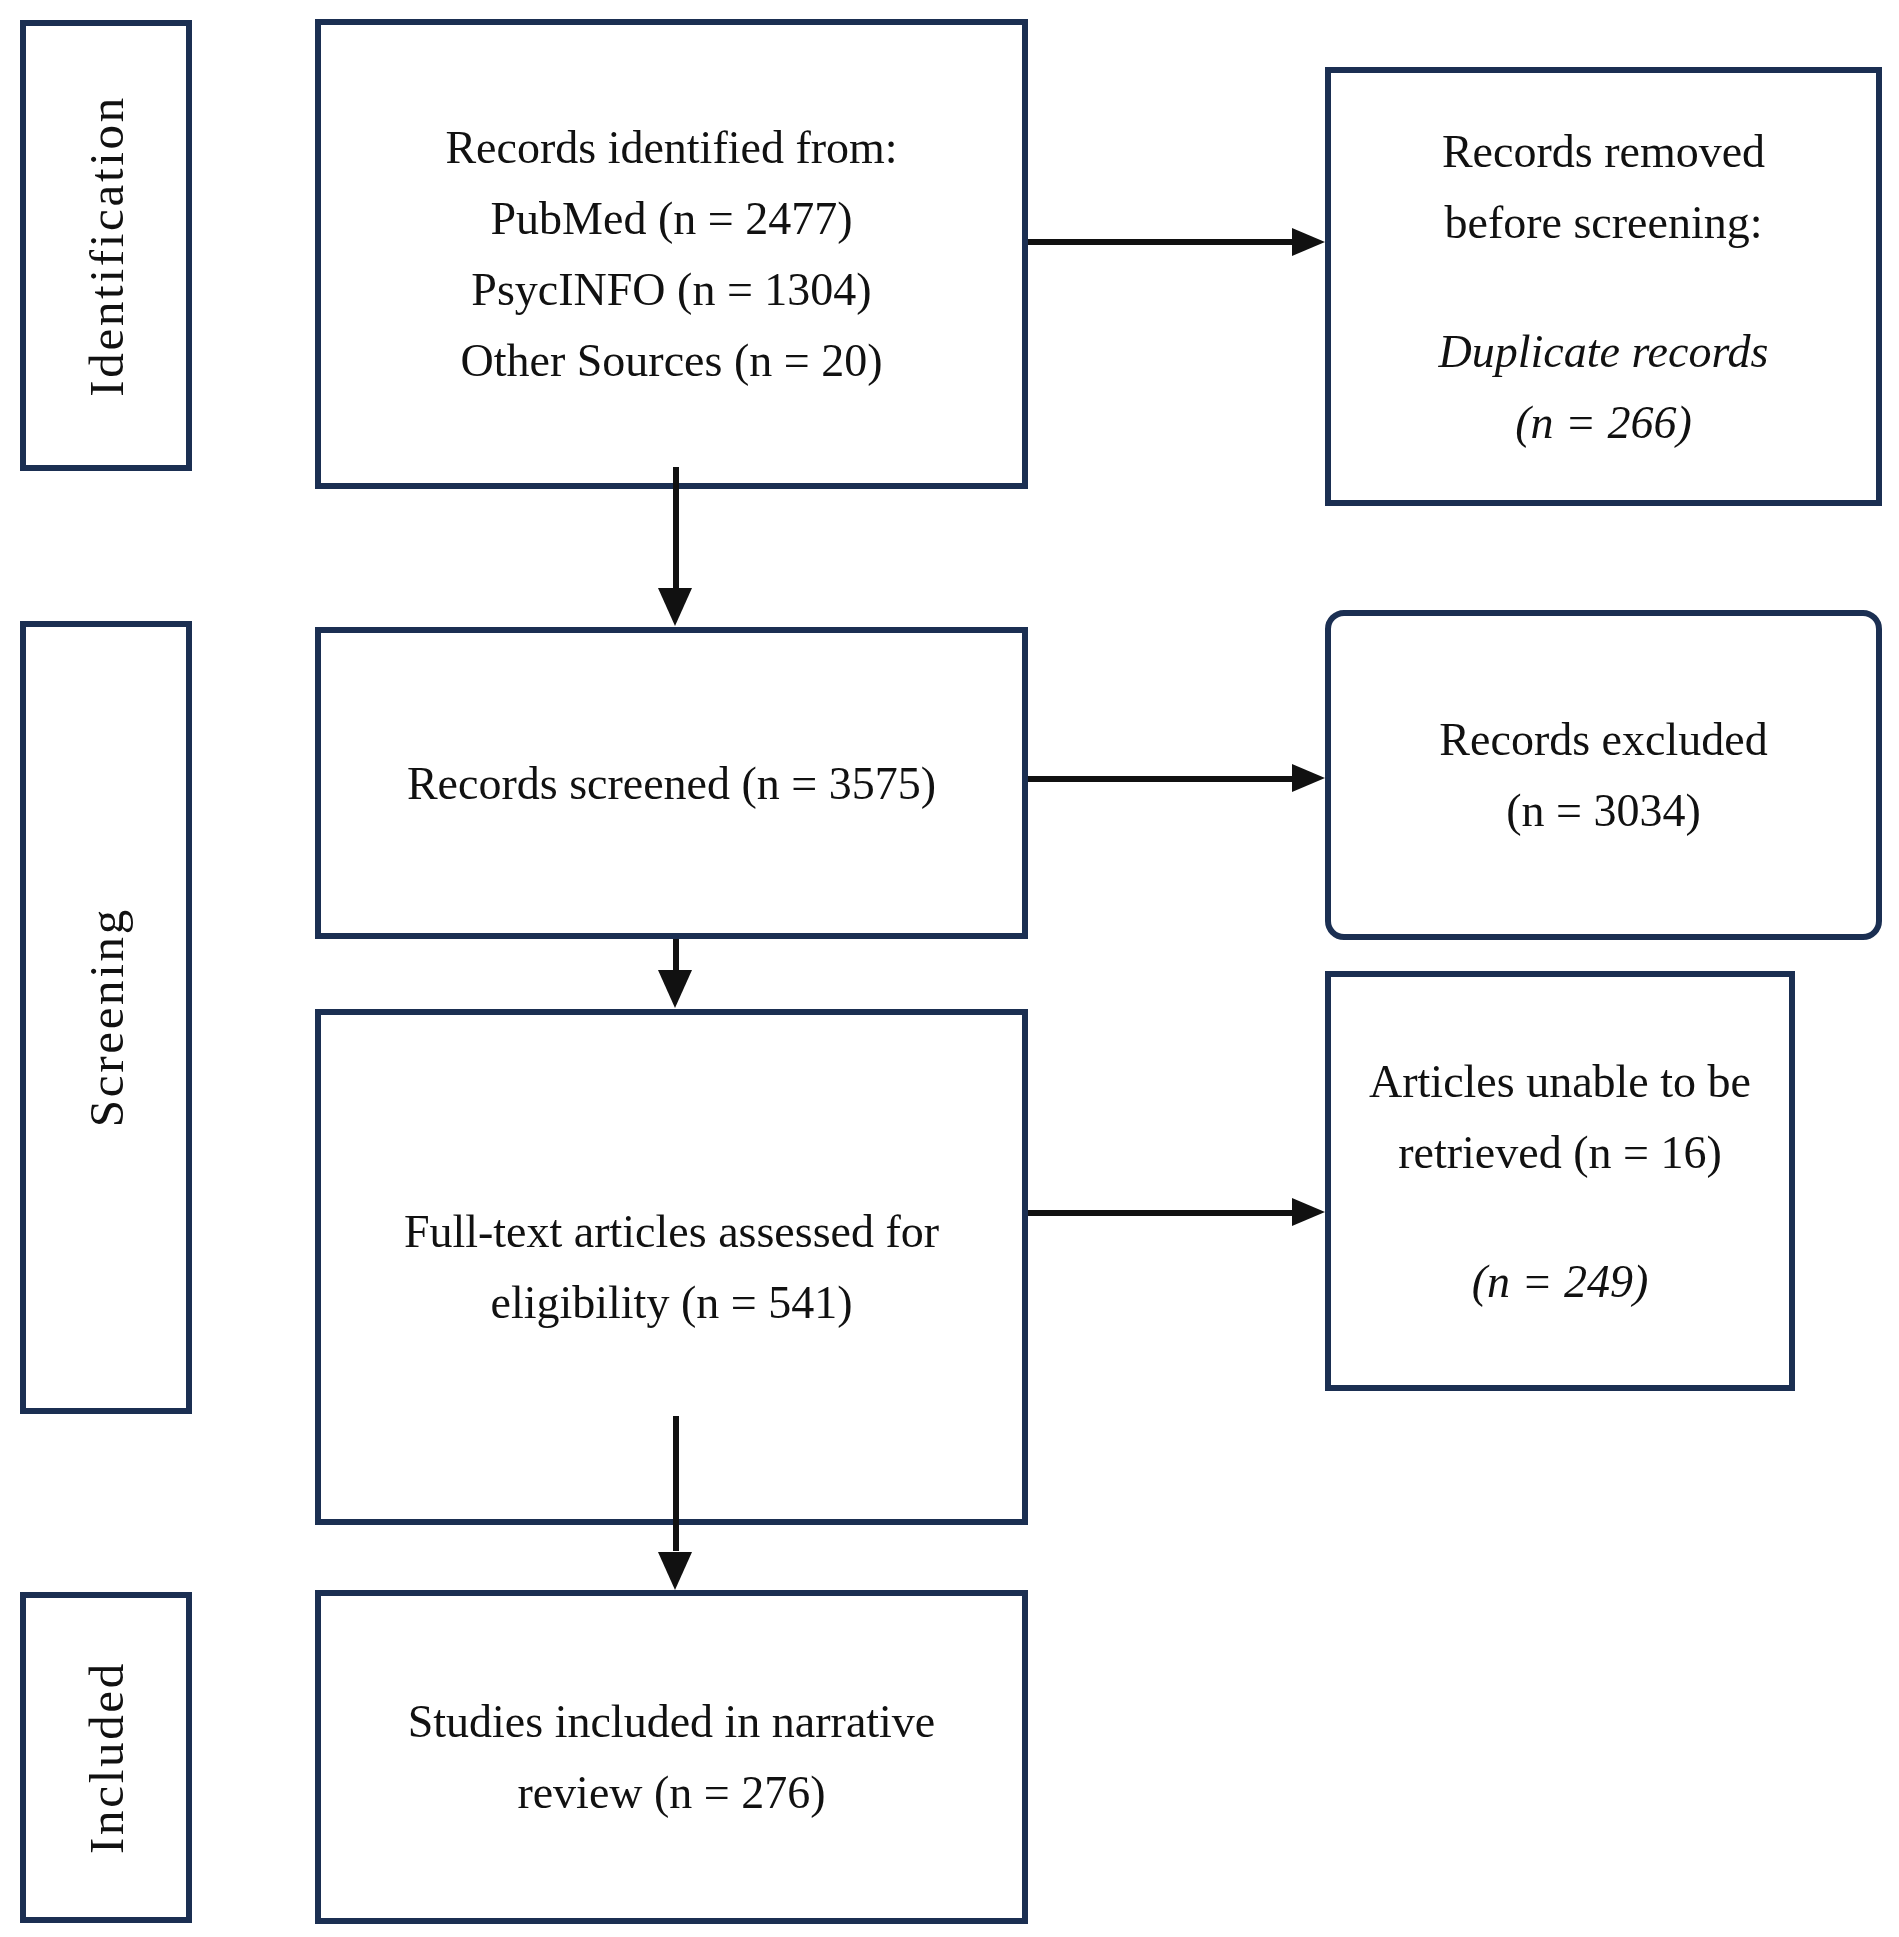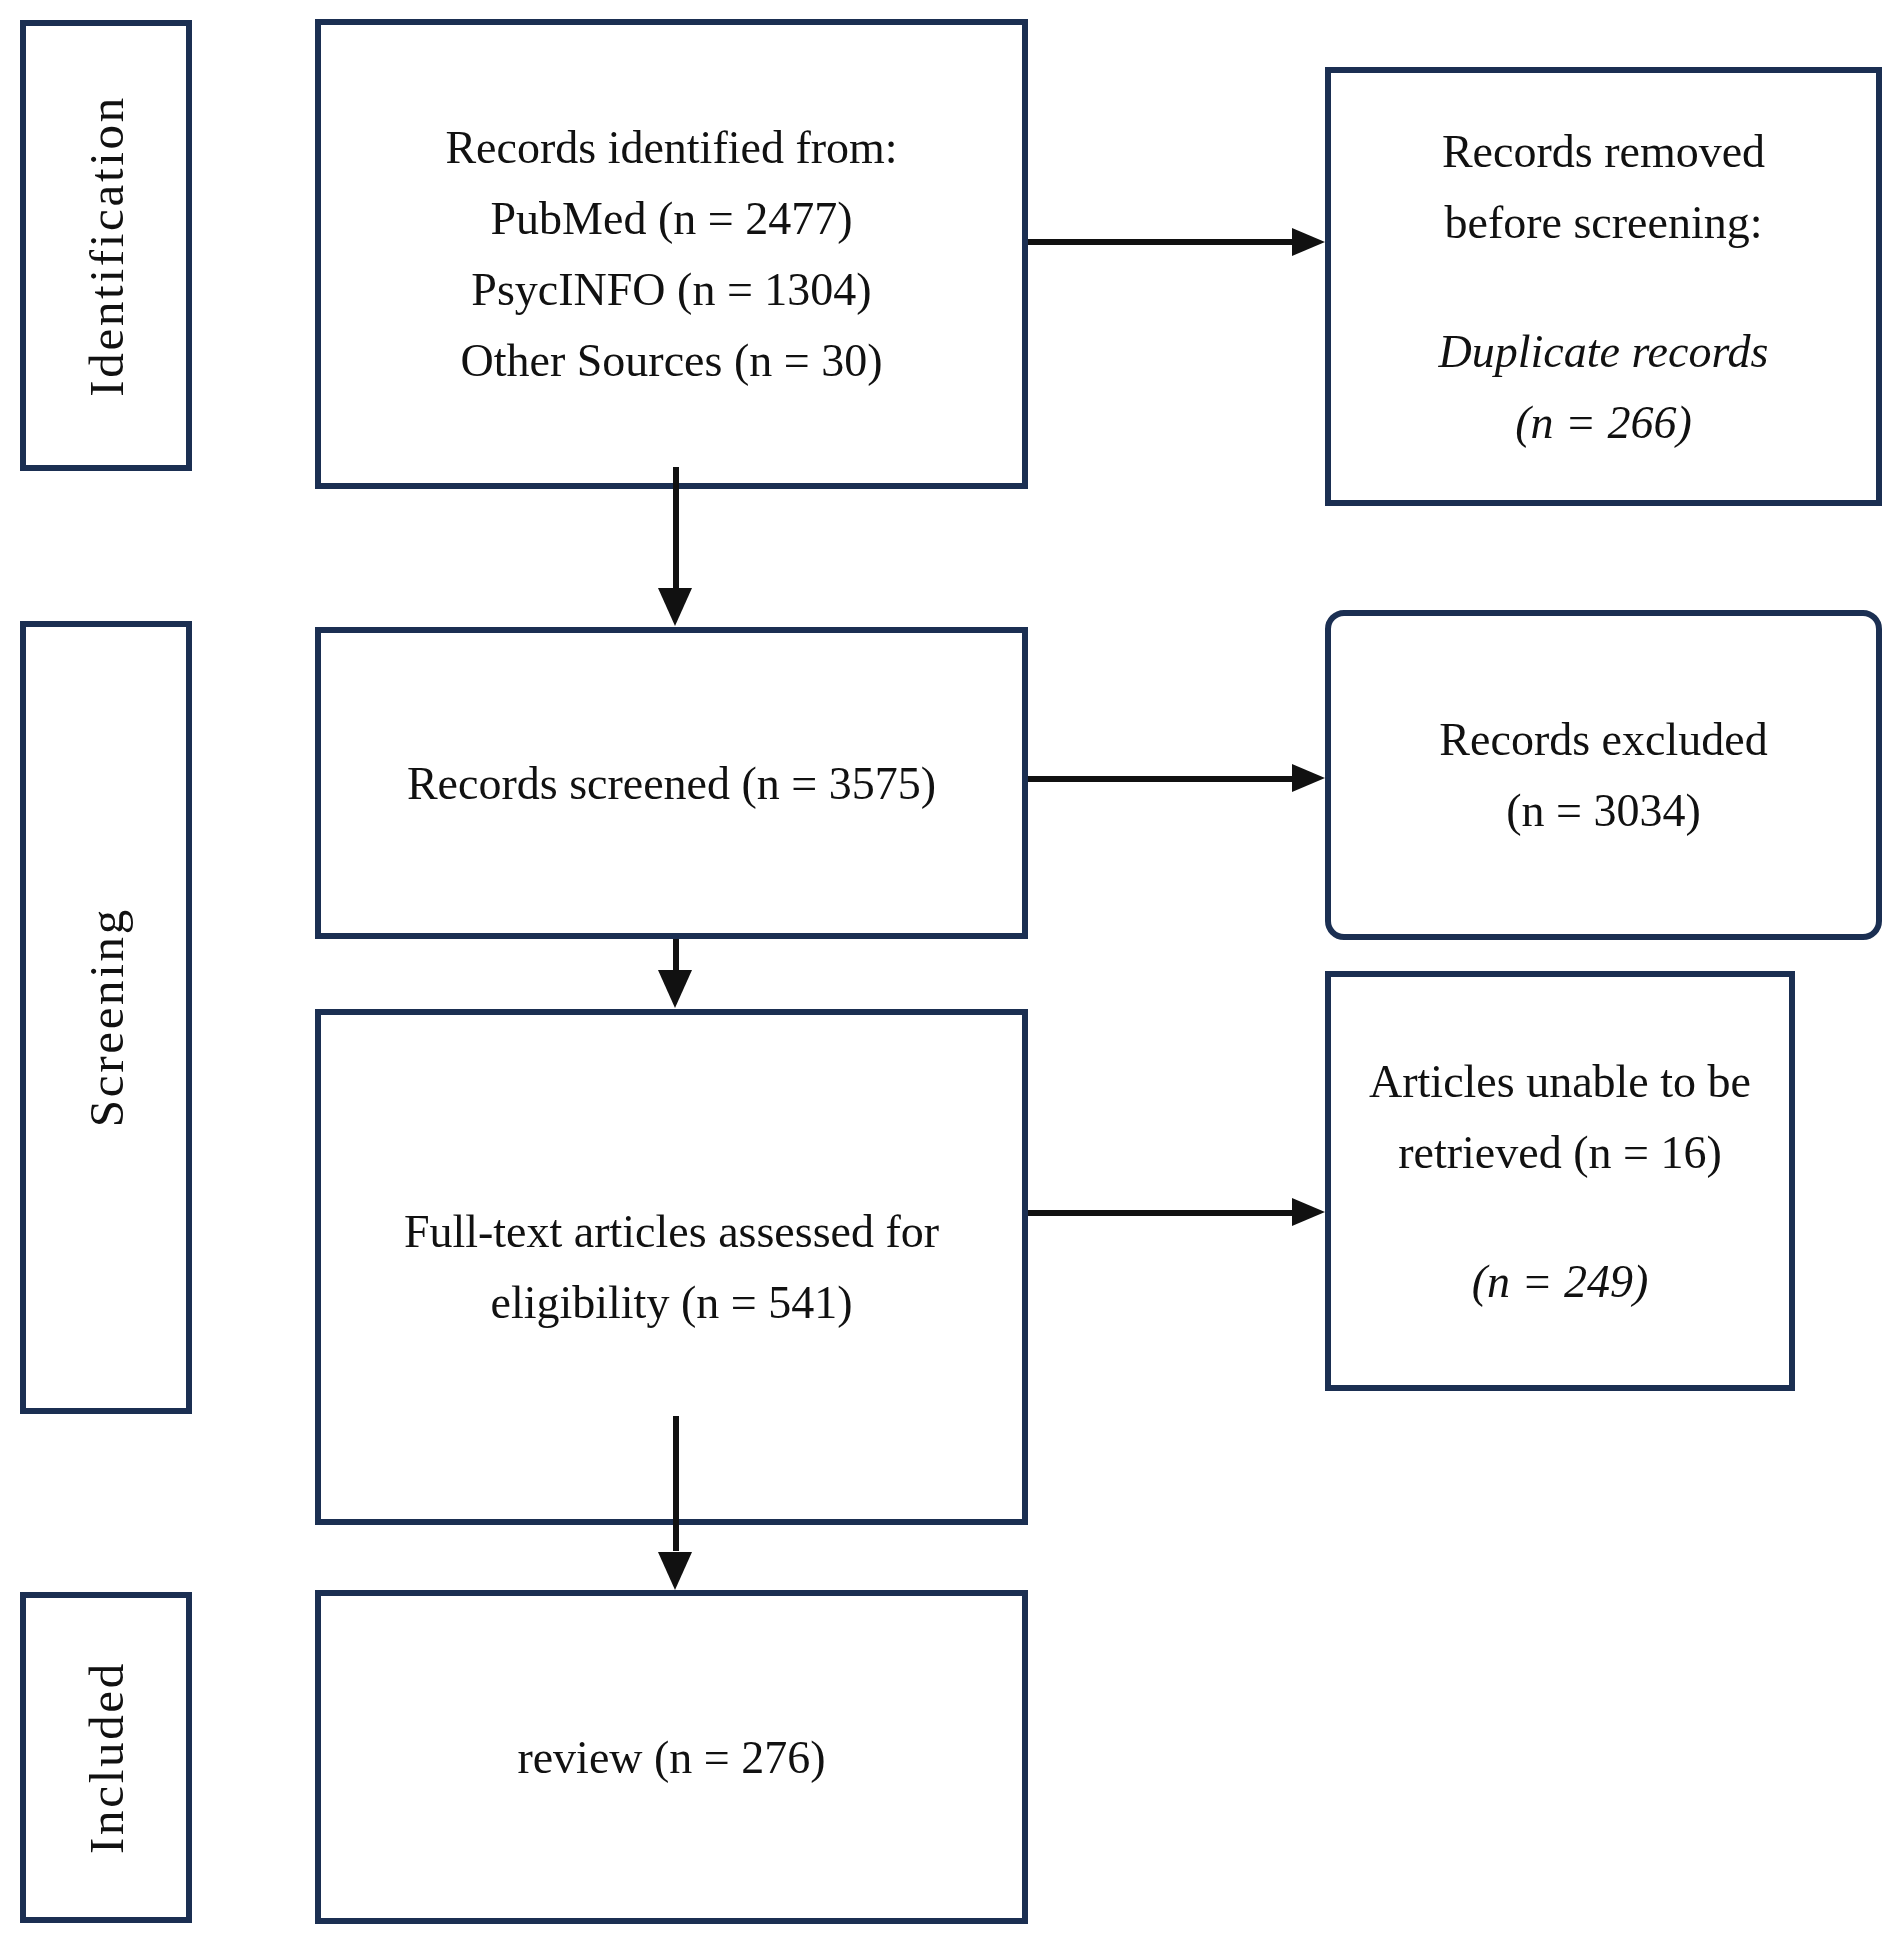--- a/index.html
+++ b/index.html
@@ -101,33 +101,34 @@
     <span class="vtext">Screening</span>
   </div>
   <div class="vlabel-box" id="lbl-included">
     <span class="vtext">Included</span>
   </div>
 
   <div class="box" id="box-identified">
     <div>Records identified from:</div>
     <div>PubMed (n = 2477)</div>
     <div>PsycINFO (n = 1304)</div>
-    <div>Other Sources (n = 30)</div>
+    <div>Other Sources (n = 20)</div>
   </div>
 
   <div class="box" id="box-screened">
     <div>Records screened (n = 3575)</div>
   </div>
 
   <div class="box" id="box-fulltext">
     <div>Full-text articles assessed for</div>
     <div>eligibility (n = 541)</div>
   </div>
 
   <div class="box" id="box-studies">
+    <div>Studies included in narrative</div>
     <div>review (n = 276)</div>
   </div>
 
   <div class="box" id="box-removed">
     <div class="para">
       <div>Records removed</div>
       <div>before screening:</div>
     </div>
     <div class="para">
       <div>Duplicate records</div>

